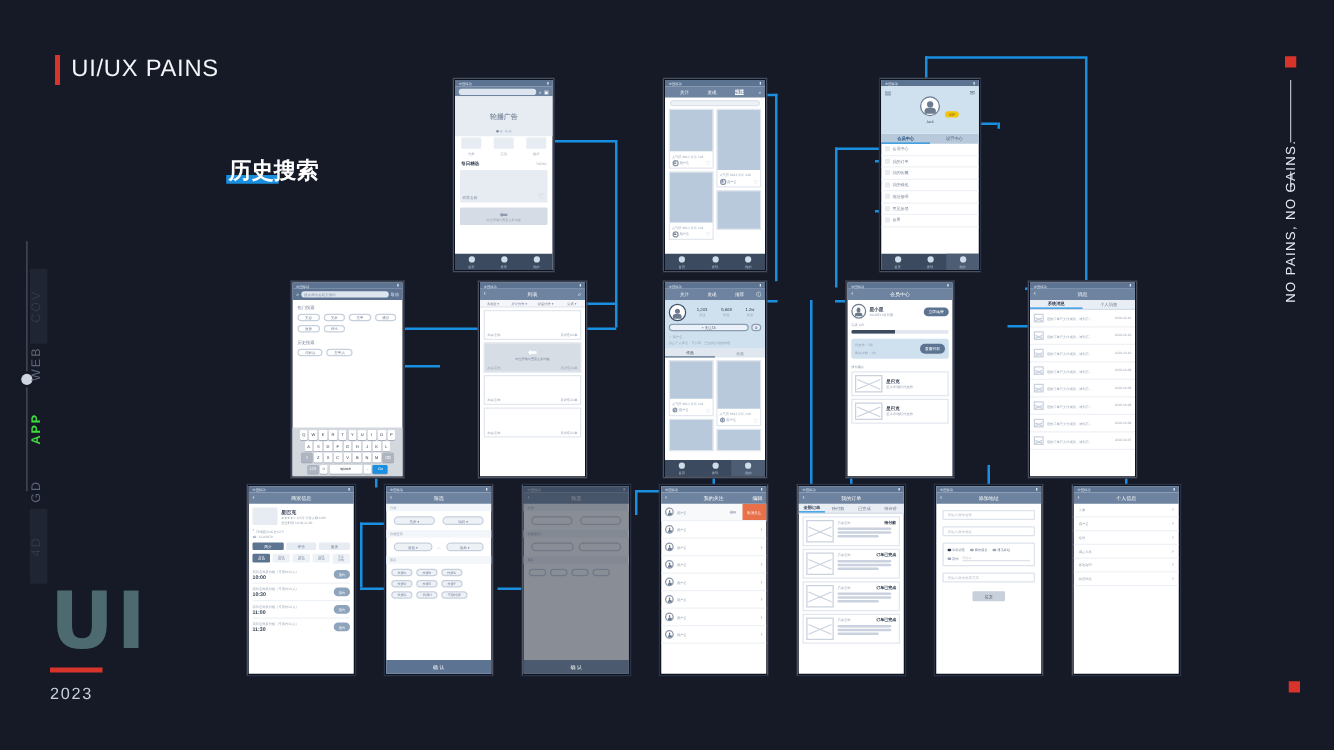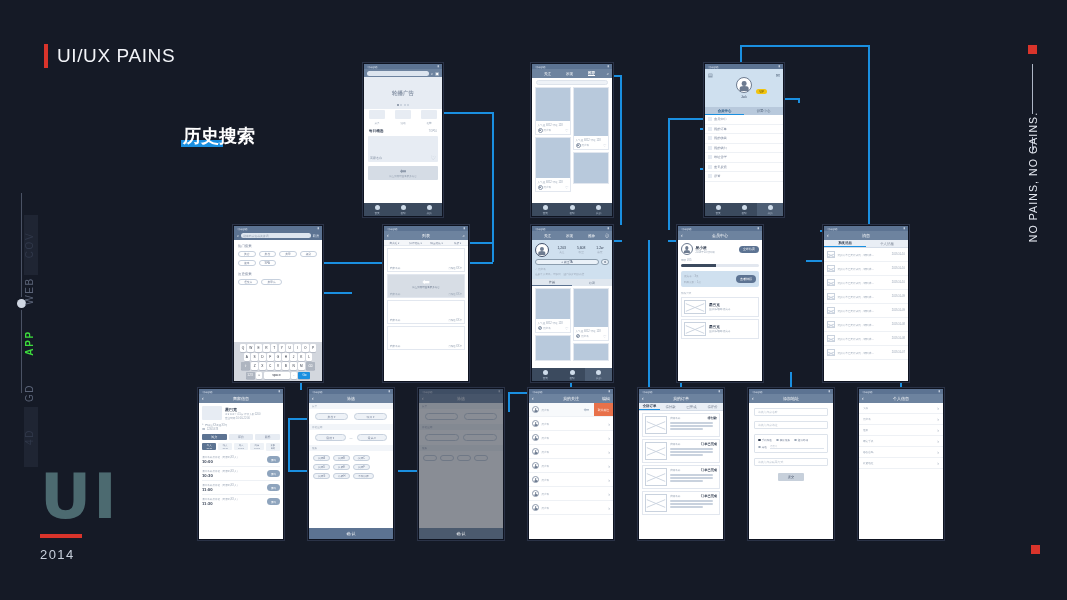--- a/index.html
+++ b/index.html
@@ -128,21 +128,21 @@
     <div class="sq"></div>
     <div class="l1"></div>
     <div class="l2"></div>
     <div class="tag">NO PAINS, NO GAINS.</div>
   </div>
   <div style="position:absolute;right:27px;top:545px;width:9px;height:9px;background:#d9342b;"></div>
 
   <div class="logo">
     <div class="gl">UI</div>
     <div class="rb"></div>
-    <div class="yr">2014</div>
+    <div class="yr">2023</div>
   </div>
 
   <div class="conn v" style="left:492px;top:112px;height:150px;"></div>
   <div class="conn h" style="left:400px;top:112px;width:93px;"></div>
   <div class="conn h" style="left:400px;top:262px;width:93px;"></div>
   <div class="conn h" style="left:320px;top:262px;width:82px;"></div>
   <div class="conn v" style="left:620px;top:75px;height:150px;"></div>
   <div class="conn h" style="left:596px;top:75px;width:26px;"></div>
   <div class="conn h" style="left:580px;top:240px;width:42px;"></div>
   <div class="conn h" style="left:740px;top:45px;width:128px;"></div>

